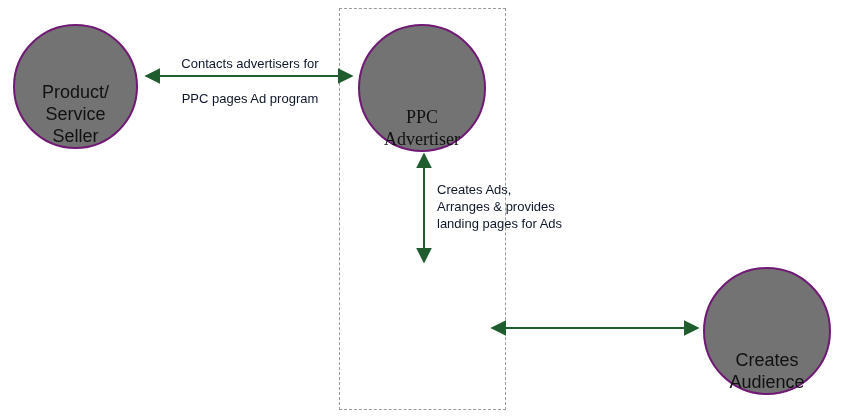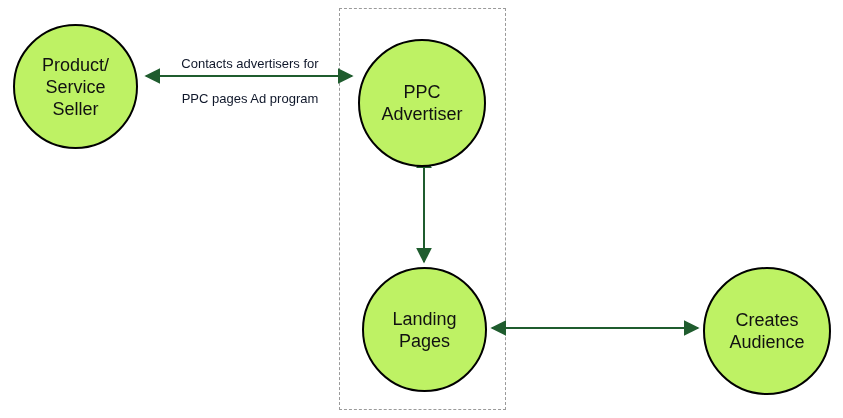--- a/index.html
+++ b/index.html
@@ -27,37 +27,37 @@
   .arrows-layer {
     position: absolute;
     left: 0;
     top: 0;
     width: 843px;
     height: 418px;
     pointer-events: none;
   }
   .node {
     position: absolute;
-    border: 2px solid #000000;
+    border: 2px solid #701a75;
     border-radius: 50%;
-    background: #bef264;
+    background: #737373;
     display: flex;
-    align-items: center;
+    align-items: flex-end;
     justify-content: center;
     box-sizing: border-box;
   }
   .node-label {
     font-size: 18px;
     line-height: 22px;
     color: #111111;
     text-align: center;
     white-space: pre-line;
   }
   #node-seller   { left: 13px;  top: 24px;  width: 125px; height: 125px; }
-  #node-ppc      { left: 358px; top: 39px;  width: 128px; height: 128px; }
+  #node-ppc      { left: 358px; top: 24px;  width: 128px; height: 128px; font-family: Liberation Serif, serif; }
   #node-landing  { left: 362px; top: 267px; width: 125px; height: 125px; }
   #node-audience { left: 703px; top: 267px; width: 128px; height: 128px; }
 
   .edge-label {
     position: absolute;
     font-size: 13px;
     line-height: 17px;
     color: #0f172a;
     white-space: pre-line;
   }
@@ -89,28 +89,27 @@
     <span class="node-label">Product/
 Service
 Seller</span>
   </div>
 
   <div class="node" id="node-ppc">
     <span class="node-label">PPC
 Advertiser</span>
   </div>
 
-  <div class="node" id="node-landing">
-    <span class="node-label">Landing
-Pages</span>
-  </div>
 
   <div class="node" id="node-audience">
     <span class="node-label">Creates
 Audience</span>
   </div>
 
   <div class="edge-label" id="lbl-sa-1">Contacts advertisers for</div>
   <div class="edge-label" id="lbl-sa-2">PPC pages Ad program</div>
 
+  <div class="edge-label" id="lbl-al">Creates Ads,
+Arranges &amp; provides
+landing pages for Ads</div>
 
 
 </div>
 
 </body></html>

